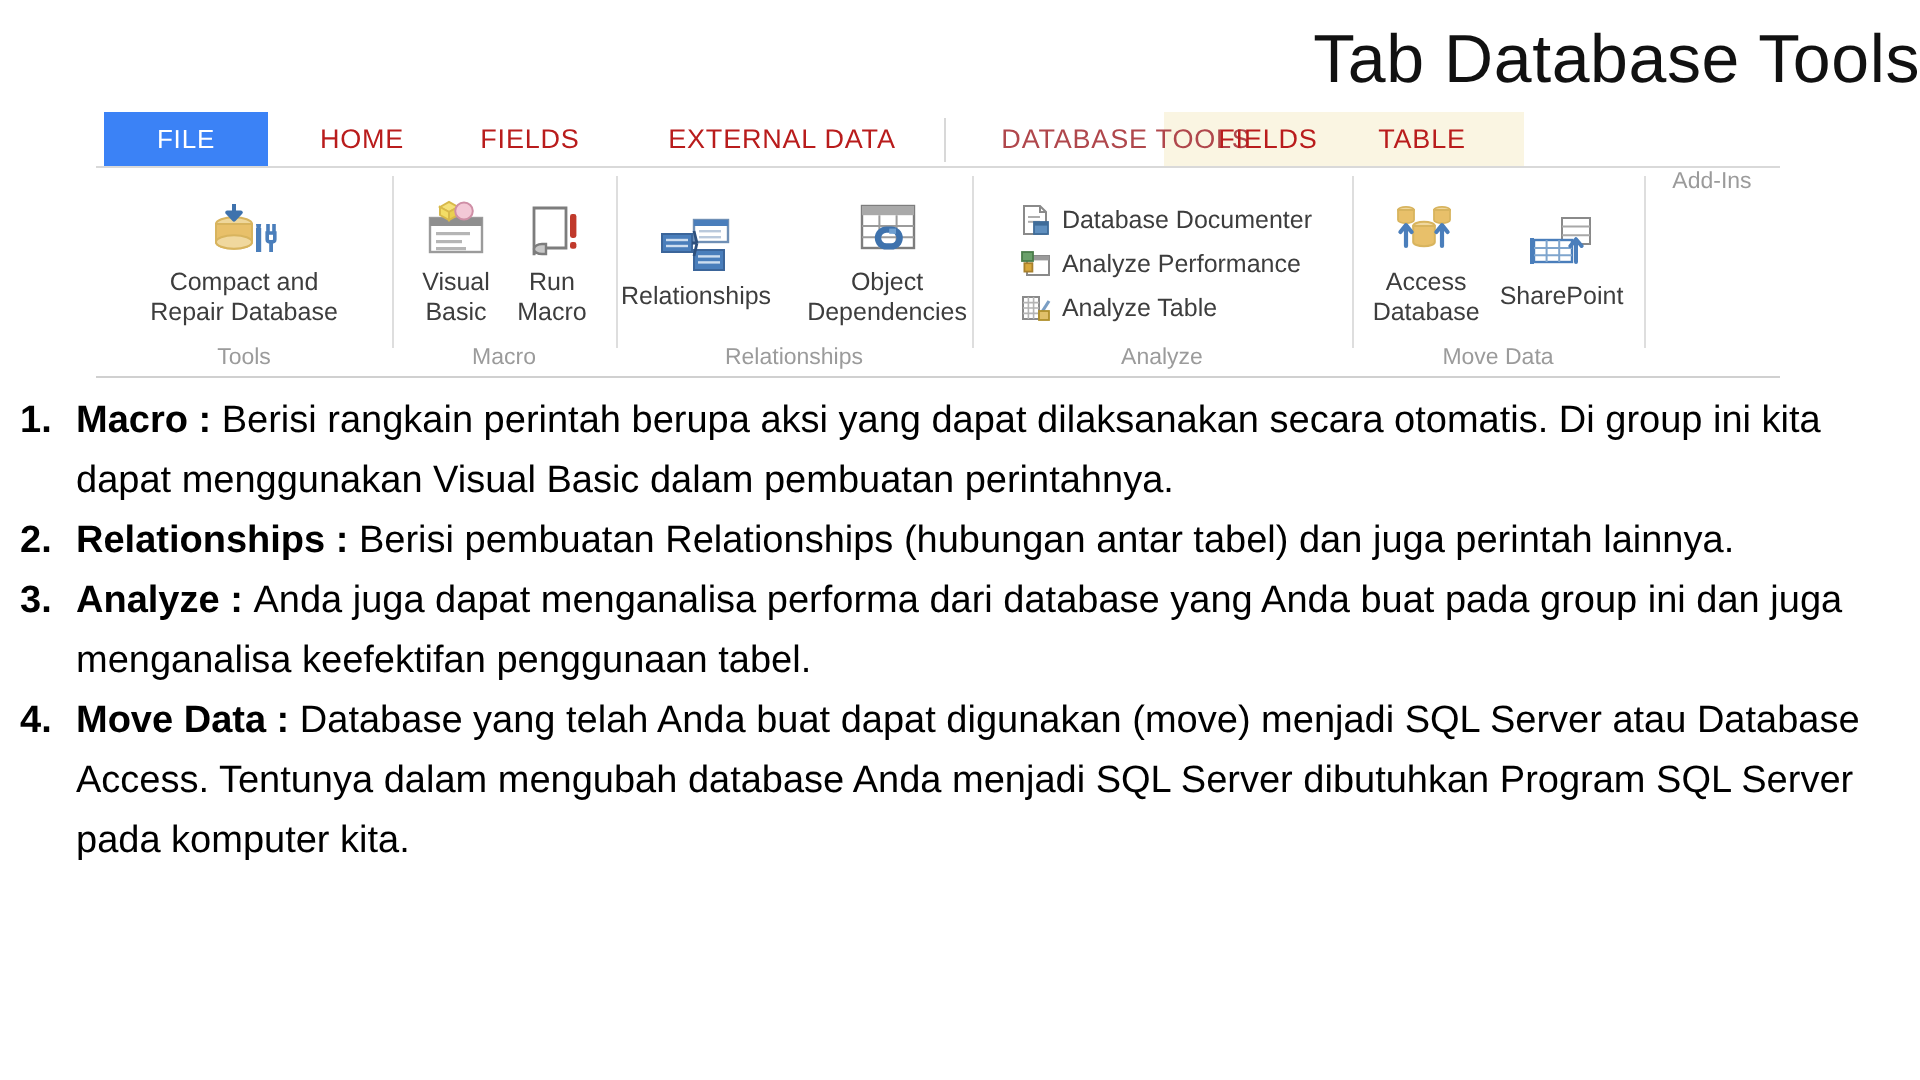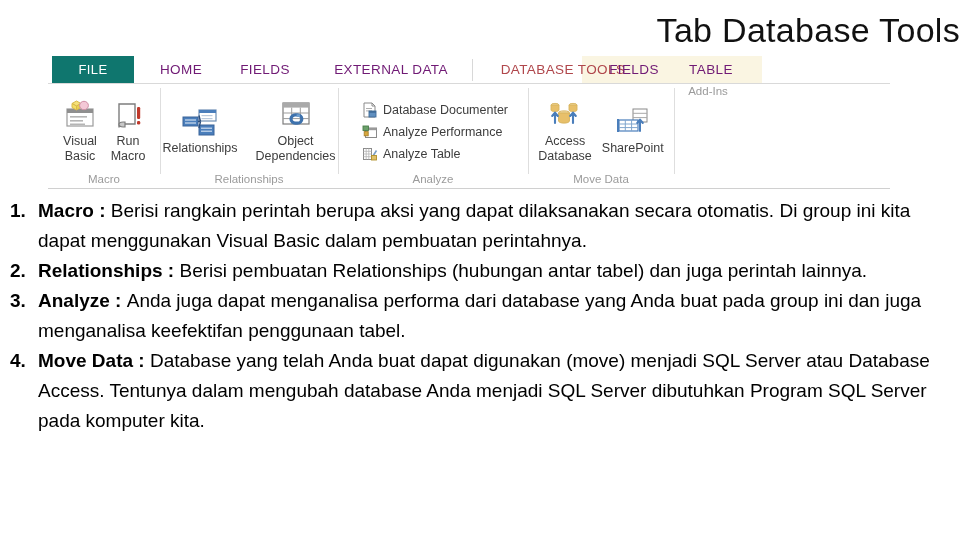--- a/index.html
+++ b/index.html
@@ -56,28 +56,28 @@
     height: 28px;
     background: #faf5e2;
   }
   .tab {
     position: absolute;
     top: 0;
     height: 28px;
     line-height: 28px;
     font-size: 13.5px;
     letter-spacing: 0.4px;
-    color: #701a75;
+    color: #b91c1c;
     text-align: center;
     white-space: nowrap;
   }
   .tab.file {
     left: 4px;
     width: 82px;
-    background: #0f766e;
+    background: #3b82f6;
     color: #ffffff;
     font-size: 13px;
   }
   .tab.home     { left: 96px;  width: 74px; }
   .tab.create   { left: 176px; width: 82px; }
   .tab.external { left: 262px; width: 162px; }
   .tab.dbtools  { left: 430px; width: 170px; color: #b0474c; }
   .tab.fields   { left: 550px; width: 72px; }
   .tab.table    { left: 628px; width: 70px; }
 
@@ -254,20 +254,41 @@
     <div class="tab external">EXTERNAL DATA</div>
     <div class="tab-sep" style="left:424px"></div>
     <div class="tab dbtools">DATABASE TOOLS</div>
     <div class="tab fields">FIELDS</div>
     <div class="tab table">TABLE</div>
     <div id="tab-underline"></div>
   </div>
 
   <div id="groups">
 
+    <div class="group" style="width:148px">
+      <div class="group-body">
+        <div class="btn-big">
+          <span class="glyph">
+            <svg width="36" height="32" viewBox="0 0 36 32">
+              <ellipse cx="13" cy="12" rx="9" ry="3.4" fill="#efd79b" stroke="#d8b45e" stroke-width="1"></ellipse>
+              <path d="M4 12v9c0 1.9 4 3.4 9 3.4s9-1.5 9-3.4v-9z" fill="#e8c06a" stroke="#d8b45e" stroke-width="1"></path>
+              <ellipse cx="13" cy="21" rx="9" ry="3.4" fill="#f0d89e" stroke="#d8b45e" stroke-width="1"></ellipse>
+              <path d="M13 2v6M9.6 6.2 13 9.8 16.4 6.2z" fill="#3e72ad" stroke="#3e72ad" stroke-width="2" stroke-linejoin="round"></path>
+              <rect x="24" y="14" width="2.6" height="12" fill="#4a7ebb"></rect>
+              <path d="M24 12h2.6l-.4 3h-1.8z" fill="#4a7ebb"></path>
+              <path d="M30 12v4M33 12v4M29.6 16.5h3.8v3.2c0 .8-.6 1.3-1.9 1.3s-1.9-.5-1.9-1.3z" fill="none" stroke="#4a7ebb" stroke-width="1.8"></path>
+              <rect x="30.6" y="20" width="1.9" height="6" fill="#4a7ebb"></rect>
+            </svg>
+          </span>
+          <span class="cap">Compact and
+Repair Database</span>
+        </div>
+      </div>
+      <div class="group-label">Tools</div>
+    </div>
 
     <div class="group" style="width:112px">
       <div class="group-body">
         <div class="btn-big">
           <span class="glyph">
             <svg width="34" height="32" viewBox="0 0 34 32">
               <rect x="4" y="9" width="26" height="17" fill="#ffffff" stroke="#9b9b9b" stroke-width="1.2"></rect>
               <rect x="4" y="9" width="26" height="4" fill="#8f8f8f"></rect>
               <rect x="7" y="16" width="17" height="1.6" fill="#b5b5b5"></rect>
               <rect x="7" y="20" width="13" height="1.6" fill="#b5b5b5"></rect>

